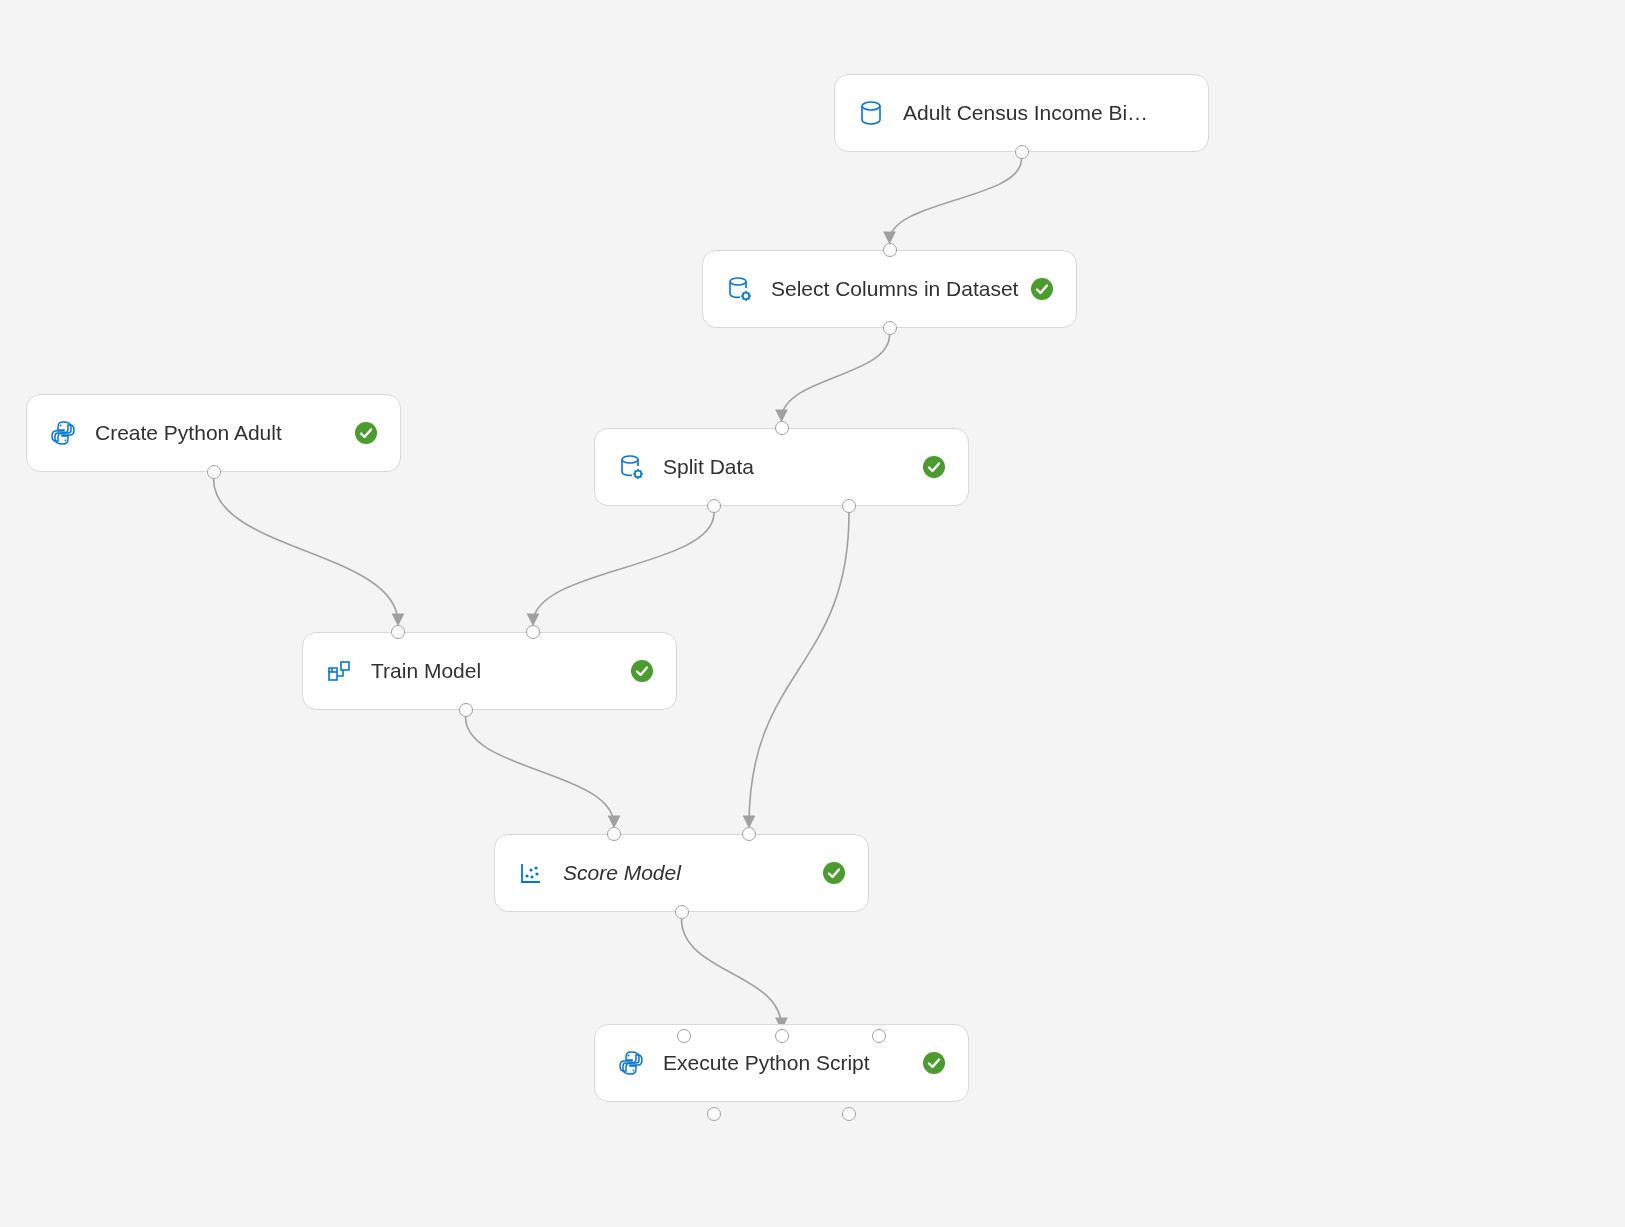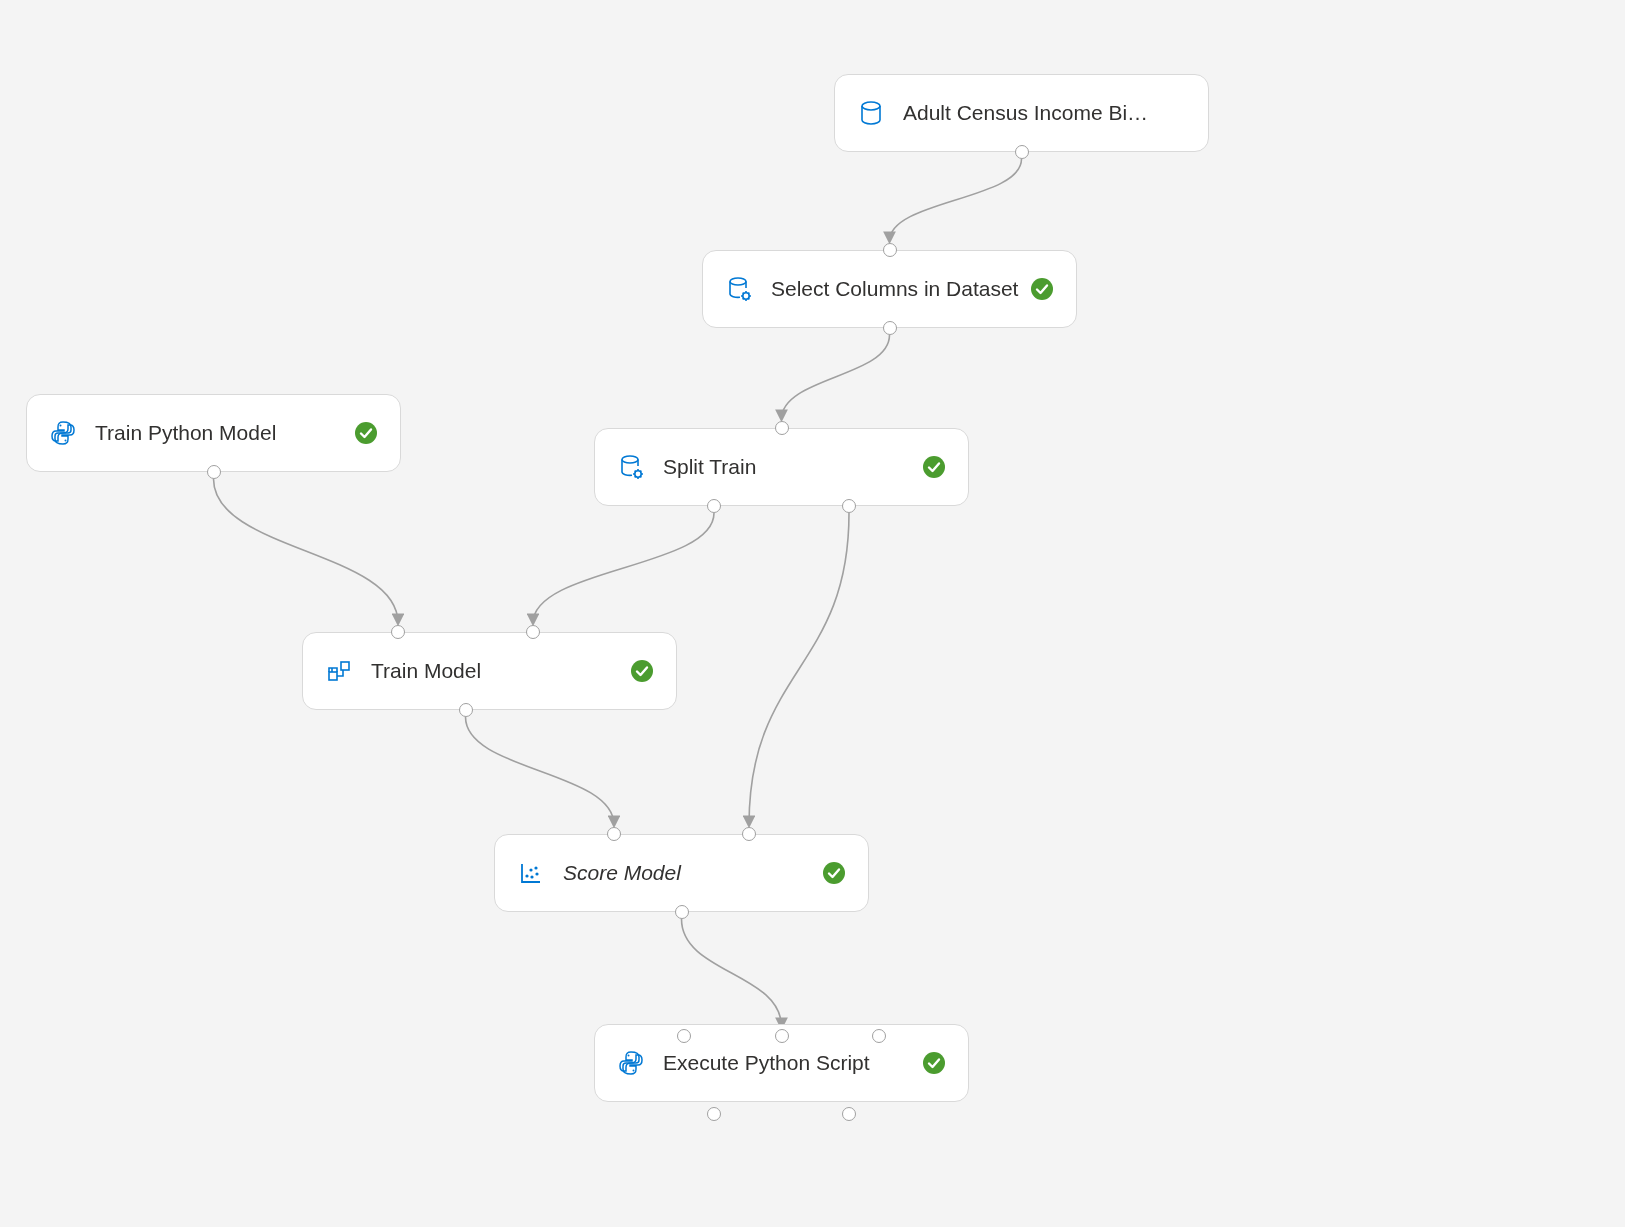--- a/index.html
+++ b/index.html
@@ -165,35 +165,35 @@
         </span>
       </div>
       <div class="port" style="left: 882.5px; top: 243px;"></div>
       <div class="port" style="left: 882.5px; top: 321px;"></div>
       <div class="node" style="left: 26px; top: 394px;">
         <span class="icon">
           <svg viewBox="0 0 26 26">
             <use href="#ic-python"></use>
           </svg>
         </span>
-        <span class="label">Train Python Model</span>
+        <span class="label">Create Python Adult</span>
         <span class="status">
           <svg viewBox="0 0 24 24">
             <use href="#ic-check"></use>
           </svg>
         </span>
       </div>
       <div class="port" style="left: 206.5px; top: 465px;"></div>
       <div class="node" style="left: 594px; top: 428px;">
         <span class="icon">
           <svg viewBox="0 0 26 26">
             <use href="#ic-database-gear"></use>
           </svg>
         </span>
-        <span class="label">Split Train</span>
+        <span class="label">Split Data</span>
         <span class="status">
           <svg viewBox="0 0 24 24">
             <use href="#ic-check"></use>
           </svg>
         </span>
       </div>
       <div class="port" style="left: 774.5px; top: 421px;"></div>
       <div class="port" style="left: 707px; top: 499px;"></div>
       <div class="port" style="left: 842px; top: 499px;"></div>
       <div class="node" style="left: 278px; top: 632px; margin-left: 24px;">

